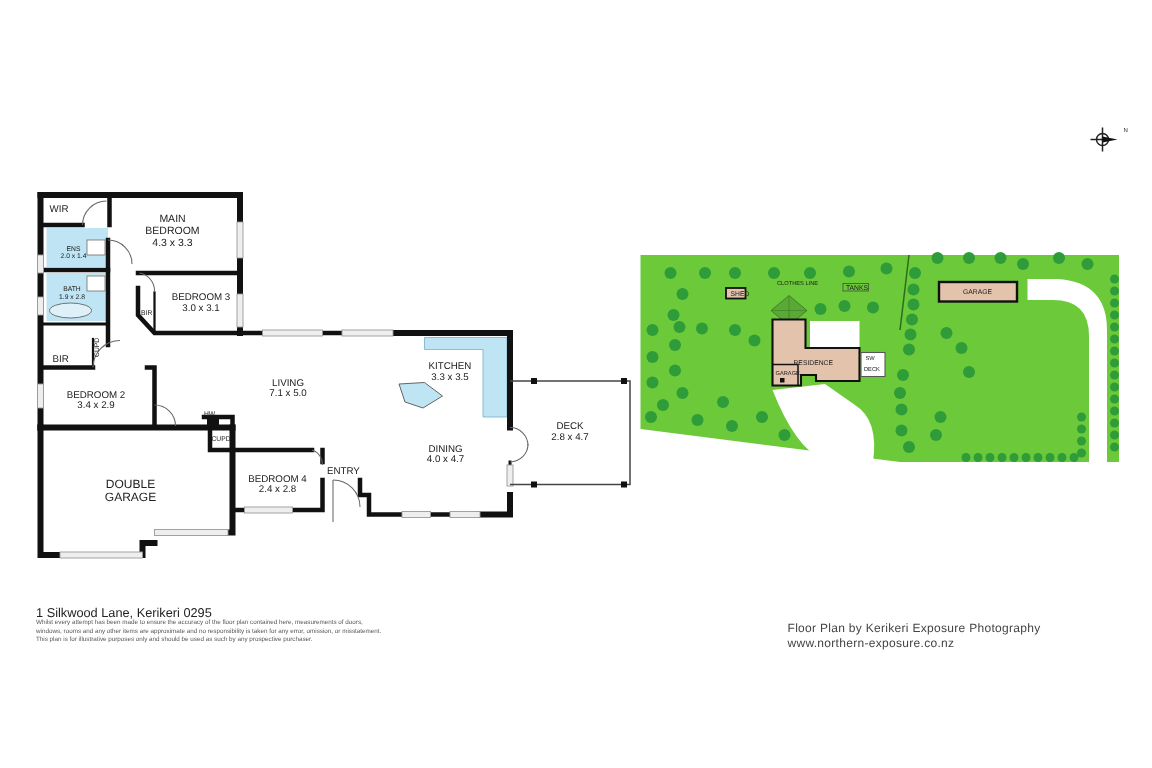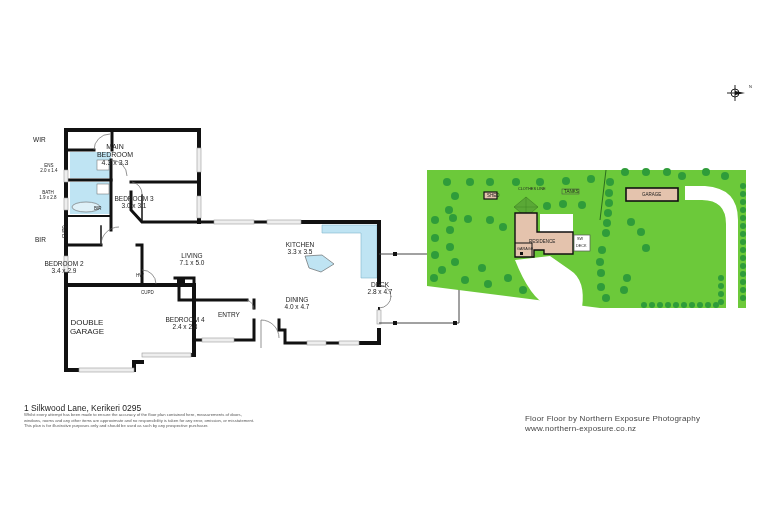--- a/index.html
+++ b/index.html
@@ -11,21 +11,21 @@
   .lg { font-size: 8px; }
   .xs { font-size: 4.5px; }
   #floorplan svg, #siteplan svg, #compass svg { display: block; }
   .footer-addr { position: absolute; left: 24px; top: 403px; font-size: 8.5px; color: #222; text-align: center; }
   .footer-disc { position: absolute; left: 24px; top: 412px; font-size: 4.2px; color: #555; line-height: 1.35; width: 300px; }
   .credit { position: absolute; left: 525px; top: 414px; font-size: 8px; color: #444; line-height: 1.25; letter-spacing: 0.2px; }
 </style>
 </head>
 <body>
 
-<div id="floorplan" class="abs" style="left:0;top:0;width:430px;height:400px;padding-left:39px;">
+<div id="floorplan" class="abs" style="left:0;top:0;width:430px;height:400px;">
   <svg width="430" height="400" viewBox="0 0 430 400">
 
     <rect x="31" y="152" width="41" height="26" fill="#bfe4f3"></rect>
     <rect x="31" y="182" width="41" height="32" fill="#bfe4f3"></rect>
 
     <path d="M283 225 L338 225 L338 278 L322 278 L322 233 L283 233 Z" fill="#bfe4f3" stroke="#7fb7cc" stroke-width="0.6"></path>
     <polygon points="266,256 283,255 295,264 282,272 270,268" fill="#bfe4f3" stroke="#555" stroke-width="0.6"></polygon>
 
     <g fill="none" stroke="#111" stroke-linecap="square">
 
@@ -318,15 +318,15 @@
   <div class="lbl" style="left:24px;top:3px;font-size:4px;">N</div>
 </div>
 
 <div class="footer-addr">1 Silkwood Lane, Kerikeri 0295</div>
 <div class="footer-disc">
   <div>Whilst every attempt has been made to ensure the accuracy of the floor plan contained here, measurements of doors,</div>
   <div>windows, rooms and any other items are approximate and no responsibility is taken for any error, omission, or misstatement.</div>
   <div>This plan is for illustrative purposes only and should be used as such by any prospective purchaser.</div>
 </div>
 <div class="credit">
-  <div>Floor Floor by Northern Exposure Photography</div>
+  <div>Floor Plan by Kerikeri Exposure Photography</div>
   <div>www.northern-exposure.co.nz</div>
 </div>
 
 </body></html>

